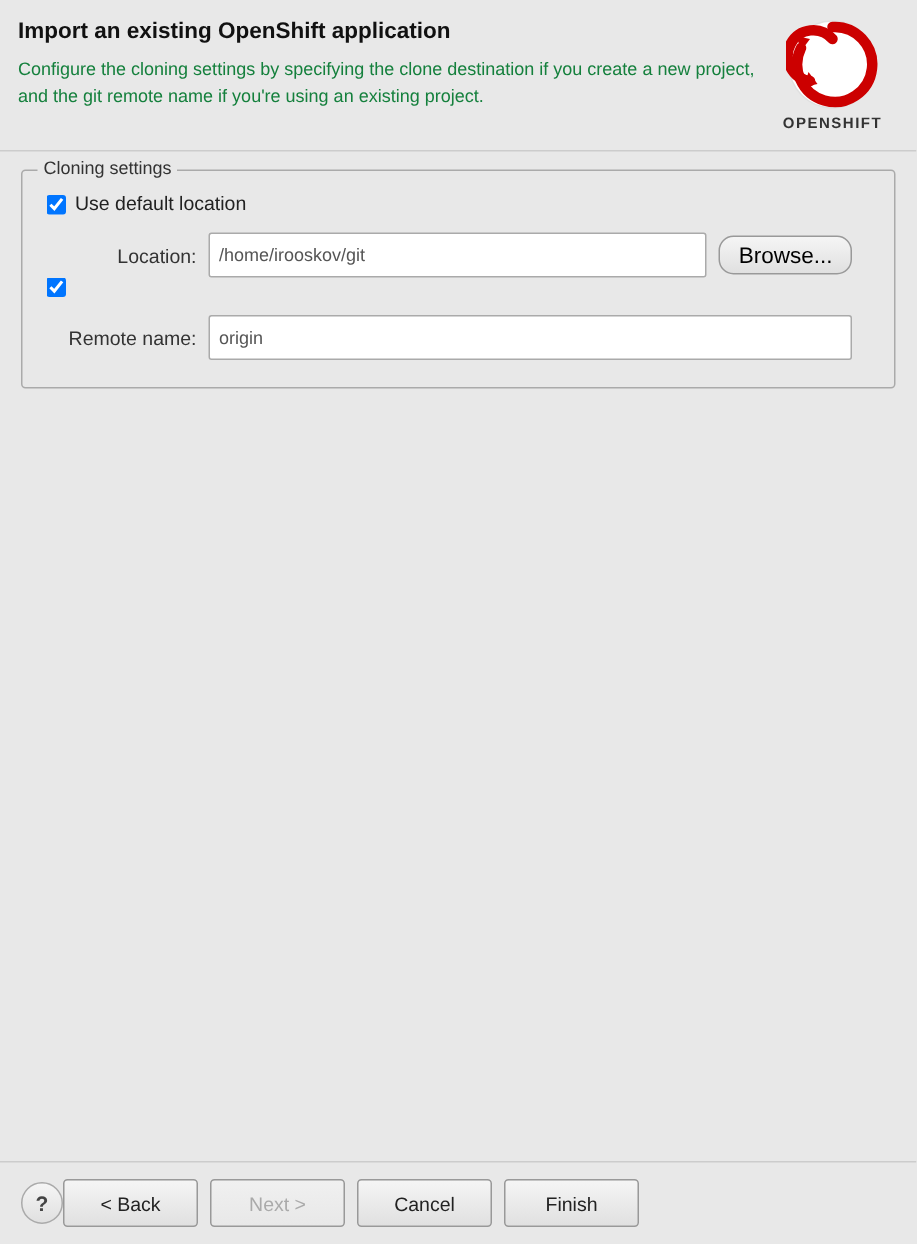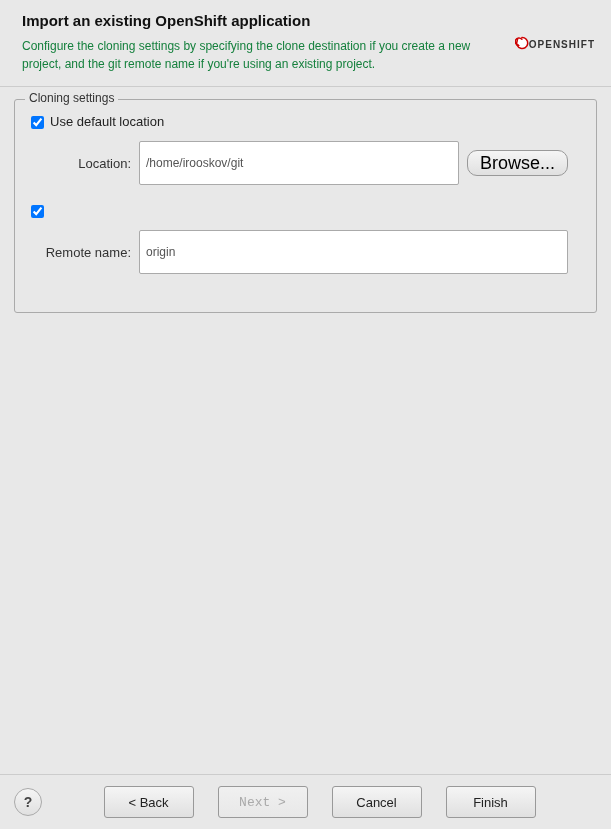--- a/index.html
+++ b/index.html
@@ -13,42 +13,42 @@
       display: flex;
       flex-direction: column;
     }
 
     
     .header {
       background: #e8e8e8;
       border-bottom: 1px solid #ccc;
       display: flex;
       align-items: flex-start;
-      padding: 12px 16px 12px 22px;
+      padding: 12px 16px 12px 12px;
       gap: 10px;
     }
     .header-text {
       flex: 1;
     }
     .header-title {
       font-size: 15px;
       font-weight: bold;
       color: #111;
       margin-bottom: 8px;
     }
     .header-desc {
       font-size: 12px;
       color: #15803d;
       line-height: 1.5;
     }
     .openshift-logo {
       width: 80px;
       flex-shrink: 0;
       display: flex;
-      flex-direction: row;
+      flex-direction: column;
       align-items: center;
     }
     .openshift-logo svg {
       width: 62px;
       height: 62px;
     }
     .openshift-label {
       font-size: 10px;
       font-weight: bold;
       color: #333;
@@ -93,53 +93,53 @@
       cursor: pointer;
     }
     .checkbox-label {
       font-size: 13px;
     }
 
     
     .form-row {
       display: flex;
       align-items: center;
-      margin-bottom: 20px;
+      margin-bottom: 0;
       gap: 8px;
     }
     .form-label {
       width: 100px;
       text-align: right;
       font-size: 13px;
       color: #333;
       flex-shrink: 0;
     }
     .form-input {
       flex: 1;
-      height: 44px;
+      height: 30px;
       border: 1px solid #aaa;
       background: #fff;
       padding: 0 6px;
       font-size: 12px;
       color: #555;
       border-radius: 2px;
       outline: none;
     }
     .form-input:disabled {
       background: #f0f0f0;
       color: #777;
     }
     .browse-btn {
       height: 26px;
       padding: 0 12px;
       border: 1px solid #999;
       background: linear-gradient(to bottom, #f5f5f5, #e0e0e0);
       border-radius: 10px;
       cursor: pointer;
-      font-size: 18px;
+      font-size: 15px;
       flex-shrink: 0;
     }
 
     
     .ssh-note {
       margin-top: 16px;
       font-size: 12px;
       color: #333;
     }
     .ssh-link {
@@ -166,39 +166,38 @@
       justify-content: center;
       cursor: pointer;
       font-size: 14px;
       font-weight: bold;
       color: #444;
       background: linear-gradient(to bottom, #f5f5f5, #e0e0e0);
     }
     .footer-buttons {
       flex: 1;
       display: flex;
-      justify-content: center;
-      gap: 24px;
+      justify-content: flex-start;
+      gap: 8px;
     }
     .footer-btn {
       height: 32px;
       padding: 0 20px;
       border: 1px solid #999;
       background: linear-gradient(to bottom, #f5f5f5, #e0e0e0);
       border-radius: 3px;
       cursor: pointer;
       font-size: 13px;
       color: #222;
       min-width: 90px;
     }
     .footer-btn:disabled {
       color: #aaa;
       cursor: default;
       background: linear-gradient(to bottom, #f0f0f0, #e8e8e8);
-      font-family: Liberation Mono, monospace;
     }
   </style>
 </head>
 <body>
 
 <div class="header">
   <div class="header-text">
     <div class="header-title">Import an existing OpenShift application</div>
     <div class="header-desc">Configure the cloning settings by specifying the clone destination if you create a new project, and the git remote name if you're using an existing project.</div>
   </div>

